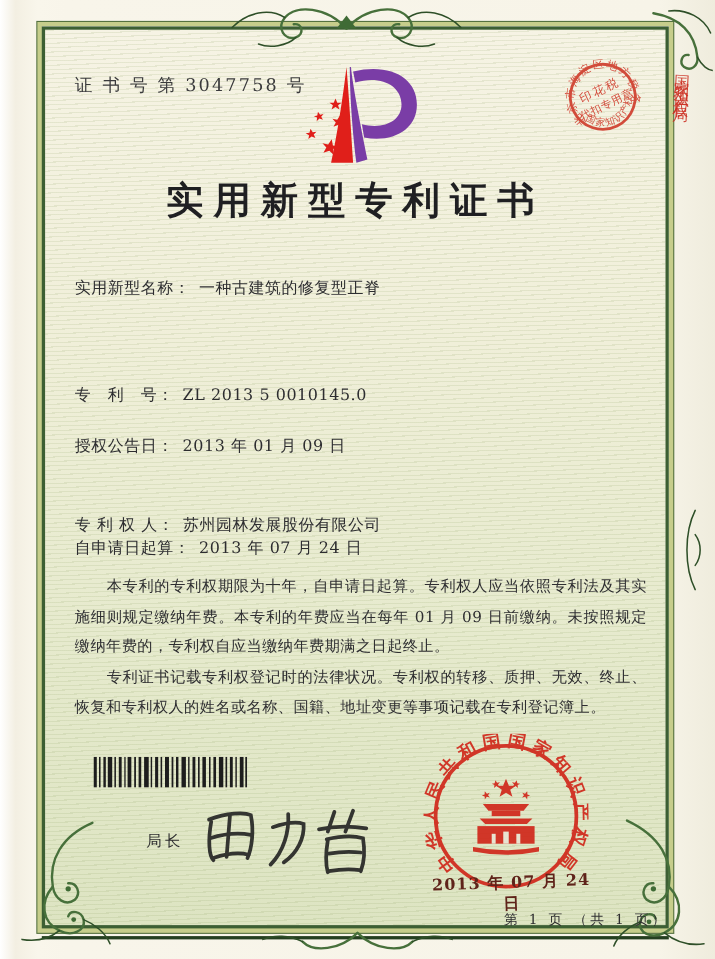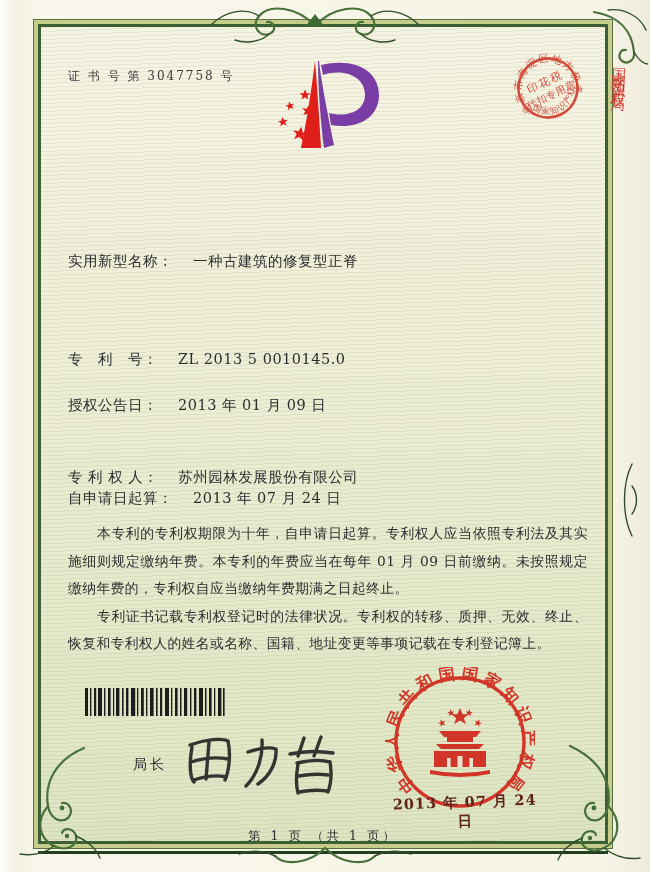--- a/index.html
+++ b/index.html
@@ -23,43 +23,43 @@
     background:
       repeating-linear-gradient(178deg, rgba(128,152,84,0.14) 0px, rgba(128,152,84,0.14) 1px, rgba(0,0,0,0) 1px, rgba(0,0,0,0) 4px),
       linear-gradient(180deg,#f6f3e4 0%,#f0efd9 35%,#e6eacd 68%,#dde4c2 100%);
   }
   .bottom-heavy-line{
     position:absolute;left:38px;top:851px;width:570px;height:3px;
     background:#243f20;
   }
   .abs{position:absolute;}
   .cert-no{
-    left:68px;top:68px;font-size:12px;letter-spacing:2px;color:#3a3a3c;
+    left:68px;top:68px;font-size:16px;letter-spacing:2px;color:#3a3a3c;
   }
   .title{
     left:38px;top:160px;width:570px;text-align:center;
     font-size:34px;font-weight:bold;letter-spacing:9px;color:#1f1f22;
   }
   .field{
     left:68px;width:520px;height:22px;font-size:14.5px;color:#2d2d30;
     white-space:nowrap;letter-spacing:0.5px;
   }
-  .field .lbl{margin-right:20px;}
+  .field .lbl{margin-right:8px;}
   .paras{
     left:68px;top:520px;width:520px;color:#2e2e31;
   }
   .paras p{
     margin:0;font-size:13.8px;line-height:27.5px;letter-spacing:0.4px;
     text-align:justify;text-indent:2.1em;
   }
   .director{
     left:133px;top:756px;font-size:14px;letter-spacing:3px;color:#2c2c2e;
   }
   .footer{
-    left:38px;top:828px;width:570px;text-align:center;
+    left:38px;top:828px;width:570px;text-align:right;
     font-size:12.5px;letter-spacing:3px;color:#2e2e30;
   }
   .seal-date{
     left:390px;top:793px;width:150px;text-align:center;
     font-size:14.5px;font-weight:bold;letter-spacing:1px;color:#5f231a;
     transform:rotate(-2deg);
   }
   .edge-stamp{
     left:606px;top:56px;height:150px;
     writing-mode:vertical-rl;text-orientation:upright;
@@ -147,20 +147,21 @@
       <text font-size="8.8" letter-spacing="1">
         <textPath href="#taxBot" startOffset="2">国家知识产权局</textPath>
       </text>
       <text x="60" y="57" text-anchor="middle" font-size="11" letter-spacing="2">印花税</text>
       <text x="60" y="71" text-anchor="middle" font-size="10" letter-spacing="0.5">代扣专用章</text>
     </g>
   </svg>
 
   <div class="abs edge-stamp">国家知识产权局</div>
 
+  <div class="abs title">实用新型专利证书</div>
 
   <div class="abs field" style="top:252px">
     <span class="lbl">实用新型名称：</span><span>一种古建筑的修复型正脊</span>
   </div>
   <div class="abs field" style="top:350px">
     <span class="lbl">专　利　号：</span><span>ZL 2013 5 0010145.0</span>
   </div>
   <div class="abs field" style="top:396px">
     <span class="lbl">授权公告日：</span><span>2013 年 01 月 09 日</span>
   </div>

